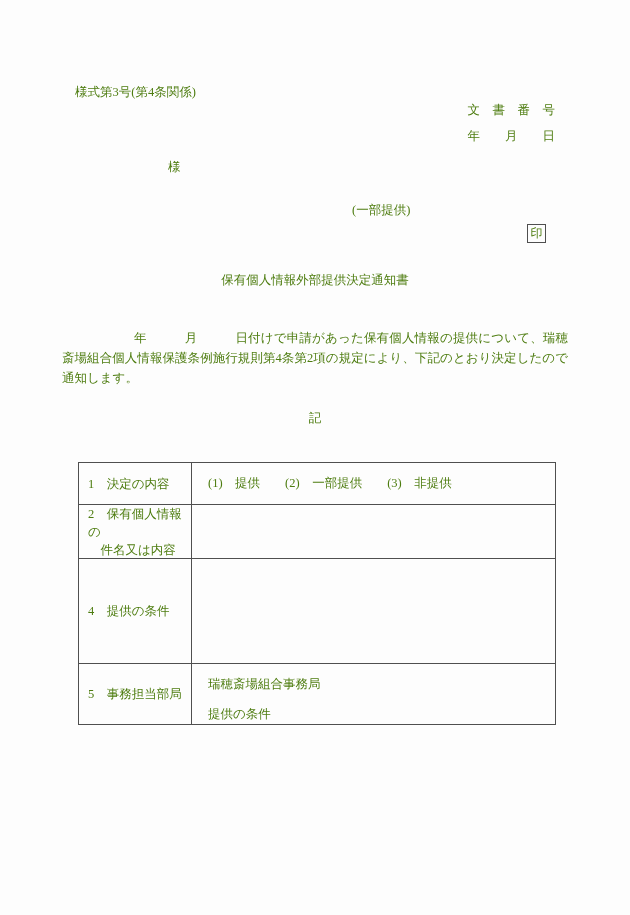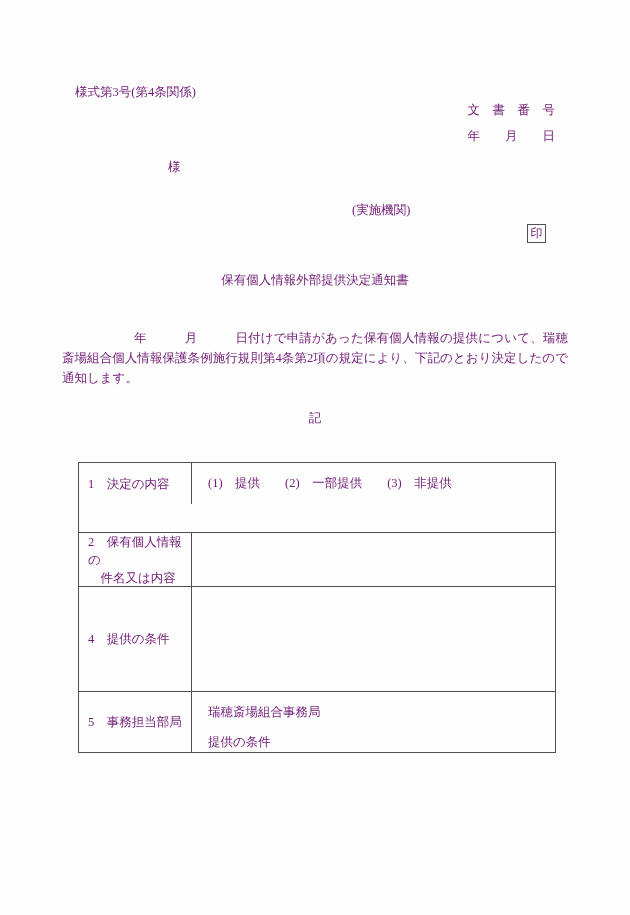--- a/index.html
+++ b/index.html
@@ -7,21 +7,21 @@
     padding: 0;
     background: #ffffff;
   }
   .page {
     position: relative;
     width: 630px;
     height: 915px;
     background: #fdfdfd;
     font-family: "Liberation Serif", "DejaVu Serif", serif;
     font-size: 12.5px;
-    color: #701a75;
+    color: #4d7c0f;
     overflow: hidden;
   }
   .abs { position: absolute; }
 
   .form-number   { left: 75px;  top: 84px; }
   .doc-number    { right: 75px; top: 102px; text-align: right; }
   .date-line     { right: 75px; top: 128px; text-align: right; }
   .addressee     { left: 168px; top: 159px; }
   .issuer        { left: 352px; top: 202px; }
   .seal {
@@ -53,21 +53,21 @@
     border: 1px solid #4f4f4f;
     box-sizing: border-box;
   }
   .t-row {
     display: flex;
     box-sizing: border-box;
     justify-content: center;
   }
   .t-row + .t-row { border-top: 1px solid #4f4f4f; }
   .t-row.r1 { height: 41px; }
-  .t-row.r2 { height: 54px; margin-top: 28px; }
+  .t-row.r2 { height: 54px; }
   .t-row.r3 { height: 82px; }
   .t-row.r4 { height: 105px; }
   .t-row.r5 { height: 61px; }
   .t-cell {
     box-sizing: border-box;
     display: flex;
     align-items: center;
     white-space: pre-line;
   }
   .t-label {
@@ -92,21 +92,21 @@
 <div class="page">
 
   <div class="abs form-number">様式第3号(第4条関係)</div>
 
   <div class="abs doc-number">文　書　番　号</div>
 
   <div class="abs date-line">年　　月　　日</div>
 
   <div class="abs addressee">様</div>
 
-  <div class="abs issuer">(実施機関)</div>
+  <div class="abs issuer">(一部提供)</div>
 
   <div class="abs seal">印</div>
 
   <div class="abs title">保有個人情報外部提供決定通知書</div>
 
   <div class="abs body-paragraph">年　　　月　　　日付けで申請があった保有個人情報の提供について、瑞穂斎場組合個人情報保護条例施行規則第4条第2項の規定により、下記のとおり決定したので通知します。</div>
 
   <div class="abs record-marker">記</div>
 
   <div class="abs decision-table">

